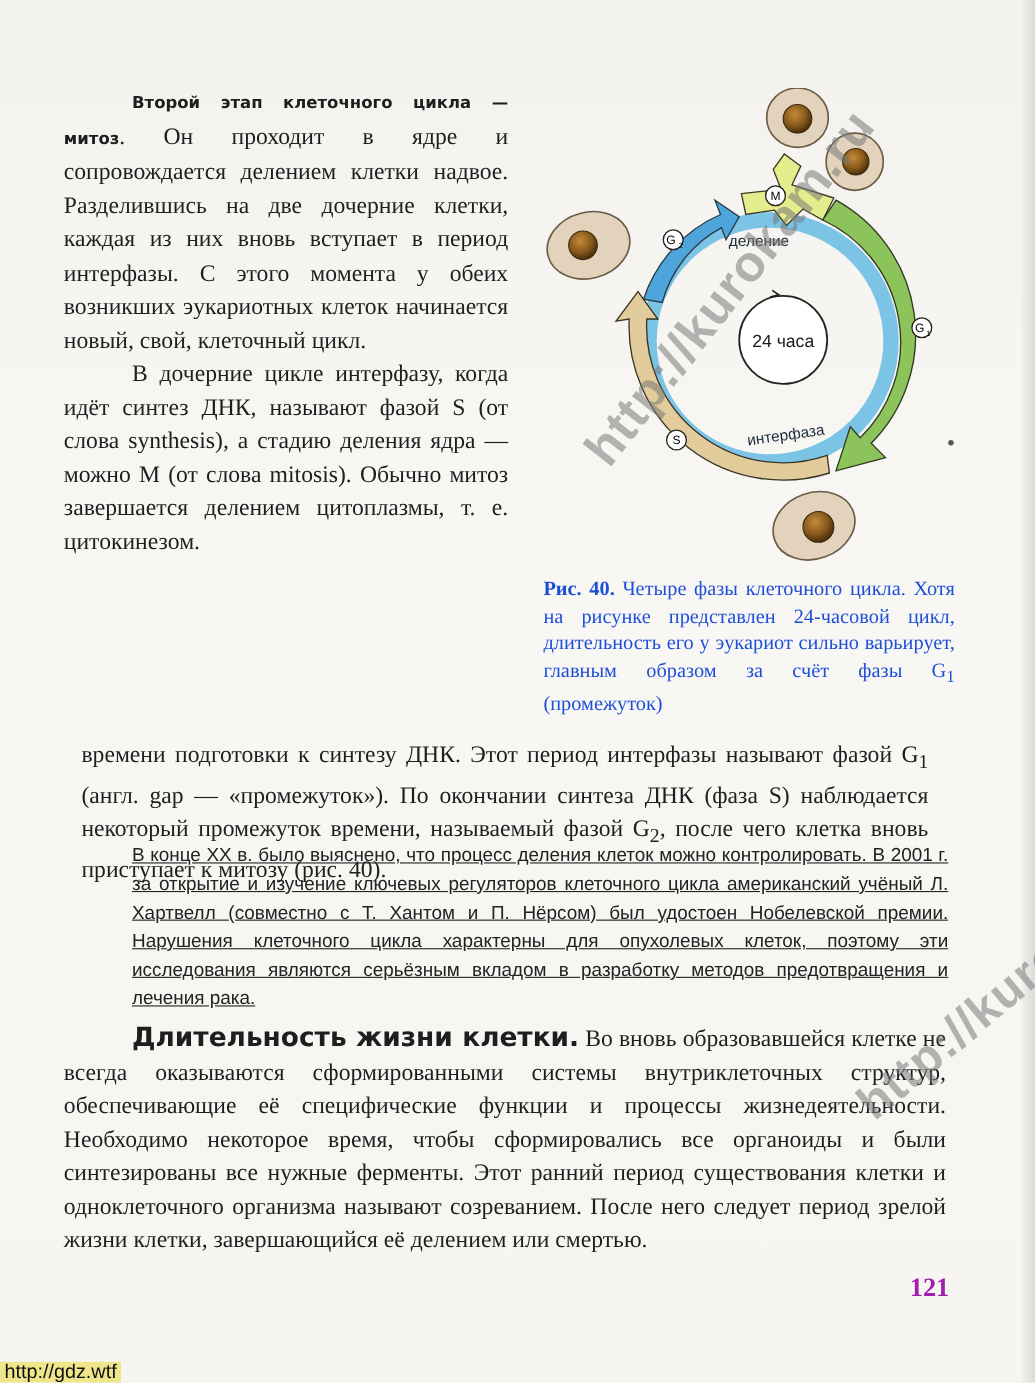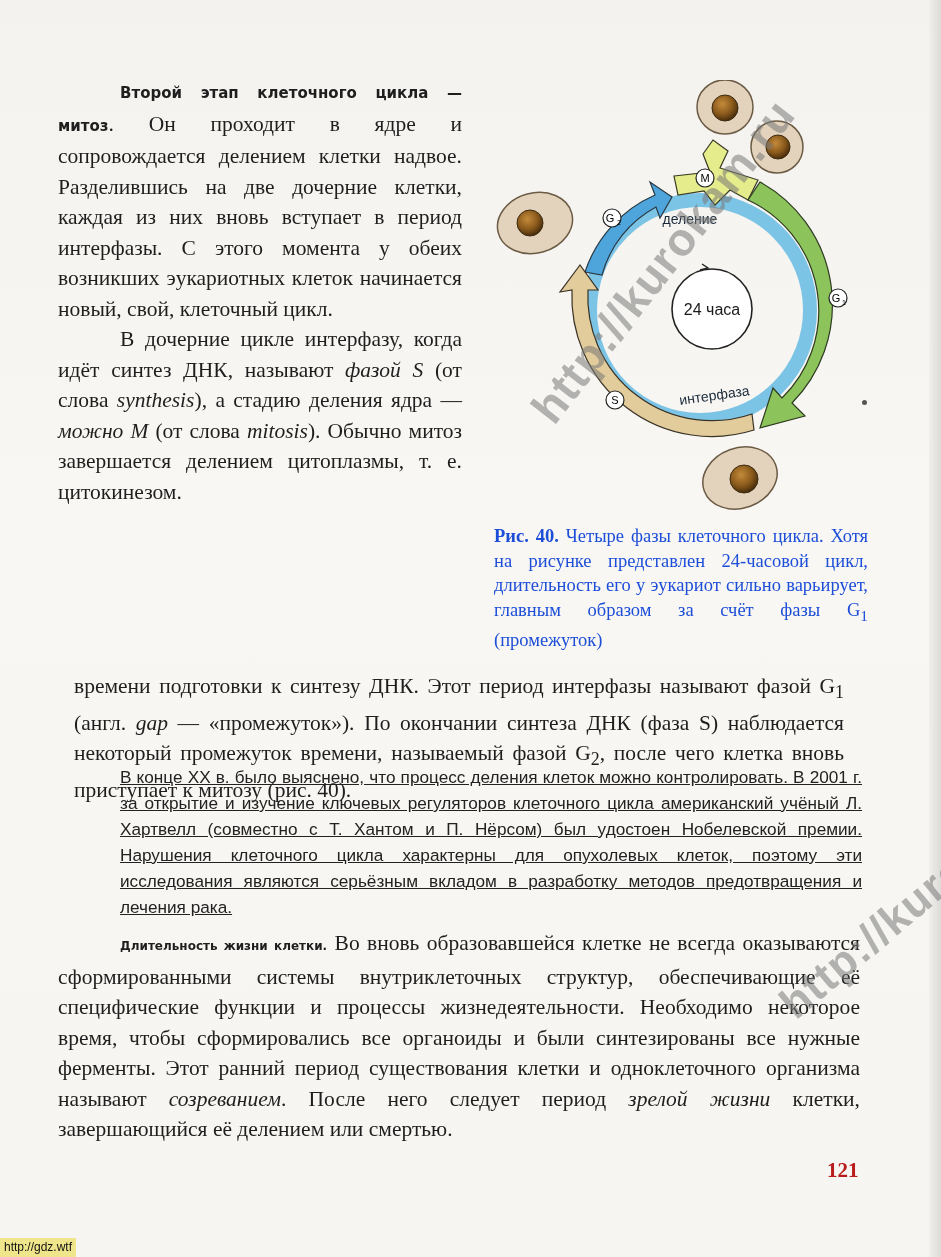--- a/index.html
+++ b/index.html
@@ -17,52 +17,52 @@
     position: absolute; right: 0; top: 0; width: 12px; height: 1257px;
     background: linear-gradient(90deg, #f0efec, #dcdbd8);
   }
   .col-left {
     position: absolute; left: 58px; top: 76px; width: 404px;
     font-size: 21.5px; line-height: 30.5px;
   }
   .col-left p { margin: 0; text-align: justify; }
   .indent { text-indent: 62px; }
   .sans-bold { font-family: "DejaVu Sans", sans-serif; font-weight: bold; font-size: 15px; }
-  .it { font-style: italic; }
+  .it { }
   .wide {
     position: absolute; left: 58px; top: 655px; width: 802px;
     font-size: 21.5px; line-height: 30.5px;
   }
   .wide p { margin: 16px; text-align: justify; }
   .note {
     position: absolute; left: 120px; top: 764px; width: 742px;
     font-family: "Liberation Sans", sans-serif; font-size: 17.2px; line-height: 26px;
     color: #222;
     text-decoration: underline;
   }
   .note p { margin: 0; text-align: justify; }
   .lifespan {
     position: absolute; left: 58px; top: 928px; width: 802px;
     font-size: 21.5px; line-height: 30.5px;
   }
   .lifespan p { margin: 0; text-align: justify; }
-  .lifespan .sans-bold { font-size: 12px; }
+  .lifespan .sans-bold { font-size: 24px; }
   .caption {
     position: absolute; left: 494px; top: 524px; width: 374px;
     font-size: 18.5px; line-height: 24.5px; color: #1d4ed8;
   }
   .caption p { margin: 0; text-align: justify; }
   .caption b { font-weight: bold; }
   .figure { position: absolute; left: 490px; top: 80px; width: 400px; height: 440px; }
   .page-number {
-    position: absolute; left: 827px; top: 1158px; font-size: 21px; font-weight: bold; color: #b91c1c;
+    position: absolute; left: 827px; top: 1158px; font-size: 24px; font-weight: bold; color: #a21caf;
   }
   .source-link {
     position: absolute; left: 0; top: 1238px; height: 19px; padding: 0 4px;
-    background: #efe58a; font-family: "Liberation Sans", sans-serif; font-size: 12px; line-height: 19px; color: #111;
+    background: #efe58a; font-family: "Liberation Sans", sans-serif; font-size: 18px; line-height: 19px; color: #111;
   }
   .watermark {
     position: absolute; font-family: "Liberation Sans", sans-serif; font-weight: bold;
     color: rgba(120,120,120,0.55); font-size: 46px; letter-spacing: 1px; white-space: nowrap;
     transform-origin: left top;
   }
   .wm1 { left: 520px; top: 400px; transform: rotate(-52deg); }
   .wm2 { left: 770px; top: 990px; transform: rotate(-40deg); font-size: 44px; }
   .dot { position: absolute; left: 862px; top: 400px; width: 5px; height: 5px; border-radius: 50%; background: #555; }
 </style>

